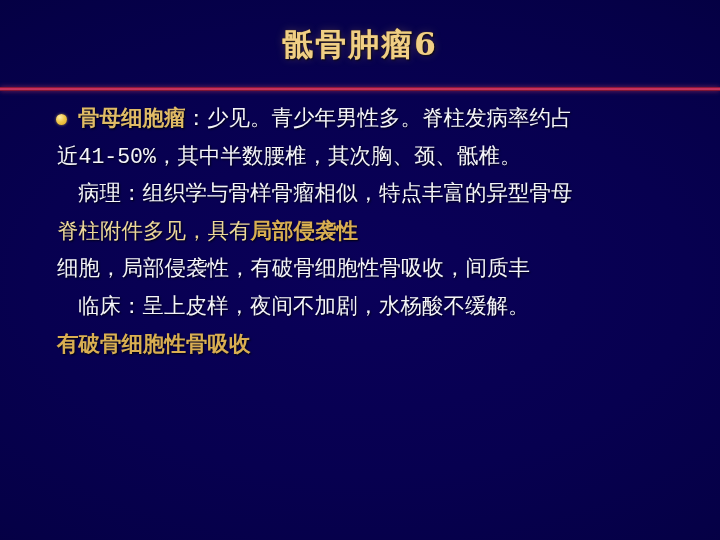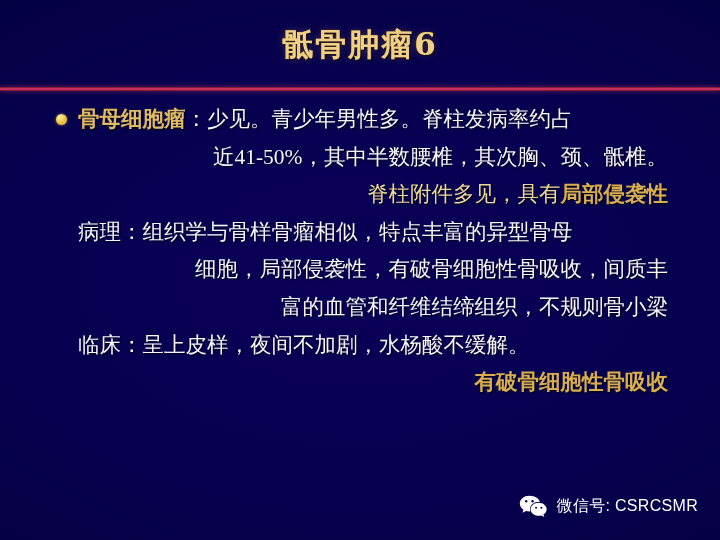--- a/index.html
+++ b/index.html
@@ -65,33 +65,33 @@
       #5b0c22 100%);
     box-shadow: 0 0 5px rgba(215,60,105,0.55);
   }
 
   
   #body-block {
     position: absolute;
     top: 101px;
     left: 0;
     width: 668px;
-    font-family: Liberation Serif, serif;
+    font-family: Liberation Mono, monospace;
     font-size: 21.5px;
     line-height: 37.6px;
     color: #f4f4f8;
   }
   .line {
     position: relative;
     white-space: nowrap;
     height: 37.6px;
     text-shadow: 1px 1px 2px rgba(0,0,0,0.8);
   }
   .line.lvl0 { padding-left: 78px; }
-  .line.lvl1 { padding-left: 57px; text-align: right; }
+  .line.lvl1 { padding-left: 57px; }
   .line.bullet-line { padding-left: 78px; }
 
   .bullet {
     position: absolute;
     left: 56px;
     top: 13px;
     width: 11px;
     height: 11px;
     border-radius: 50%;
     background: radial-gradient(circle at 35% 30%, #ffeda8 0%, #f2c94c 45%, #d9a520 100%);
@@ -143,35 +143,21 @@
 <div id="slide">
 
   <div id="title-area">
     <div id="slide-title">骶骨肿瘤6</div>
     <div id="title-rule"></div>
   </div>
 
   <div id="body-block">
       <div class="line lvl0 bullet-line"><span class="bullet"></span><span class="seg gold">骨母细胞瘤</span><span class="seg white">：少见。青少年男性多。脊柱发病率约占</span></div>
       <div class="line lvl1"><span class="seg white">近41-50%，其中半数腰椎，其次胸、颈、骶椎。</span></div>
+      <div class="line lvl0"><span class="seg white">病理：组织学与骨样骨瘤相似，特点丰富的异型骨母</span></div>
       <div class="line lvl1"><span class="seg gold-light">脊柱附件多见，具有</span><span class="seg gold-strong">局部侵袭性</span></div>
-      <div class="line lvl0"><span class="seg white">病理：组织学与骨样骨瘤相似，特点丰富的异型骨母</span></div>
       <div class="line lvl1"><span class="seg white">细胞，局部侵袭性，有破骨细胞性骨吸收，间质丰</span></div>
-      <div class="line lvl1"><span class="seg white">富的血管和纤维结缔组织，不规则骨小梁</span></div>
       <div class="line lvl0"><span class="seg white">临床：呈上皮样，夜间不加剧，水杨酸不缓解。</span></div>
       <div class="line lvl1"><span class="seg gold-strong">有破骨细胞性骨吸收</span></div>
     </div>
 
-  <div id="watermark">
-    <span>
-      <svg id="wechat-icon" viewBox="0 0 40 32" xmlns="http://www.w3.org/2000/svg">
-        <path d="M15.2 2.2C8.1 2.2 2.4 6.9 2.4 12.7c0 3.3 1.9 6.3 4.9 8.2L6 25.1l4.7-2.4c1.4.4 2.9.6 4.5.6.4 0 .8 0 1.2-.05-.3-.9-.45-1.85-.45-2.8 0-5.6 5.4-10.1 12.1-10.1.45 0 .9.02 1.3.07C28.1 5.9 22.3 2.2 15.2 2.2z" fill="#ffffff"></path>
-        <circle cx="10.9" cy="9.6" r="1.6" fill="#0a0052"></circle>
-        <circle cx="19.4" cy="9.6" r="1.6" fill="#0a0052"></circle>
-        <path d="M38.2 20.3c0-4.8-4.8-8.7-10.7-8.7s-10.7 3.9-10.7 8.7 4.8 8.7 10.7 8.7c1.25 0 2.45-.17 3.55-.5l3.9 2-1.05-3.3c2.6-1.6 4.3-4.1 4.3-6.9z" fill="#ffffff"></path>
-        <circle cx="24.1" cy="18.2" r="1.35" fill="#0a0052"></circle>
-        <circle cx="31.2" cy="18.2" r="1.35" fill="#0a0052"></circle>
-      </svg>
-    </span>
-    <span id="wechat-text">微信号: CSRCSMR</span>
-  </div>
 
 </div>
 
 </body></html>

